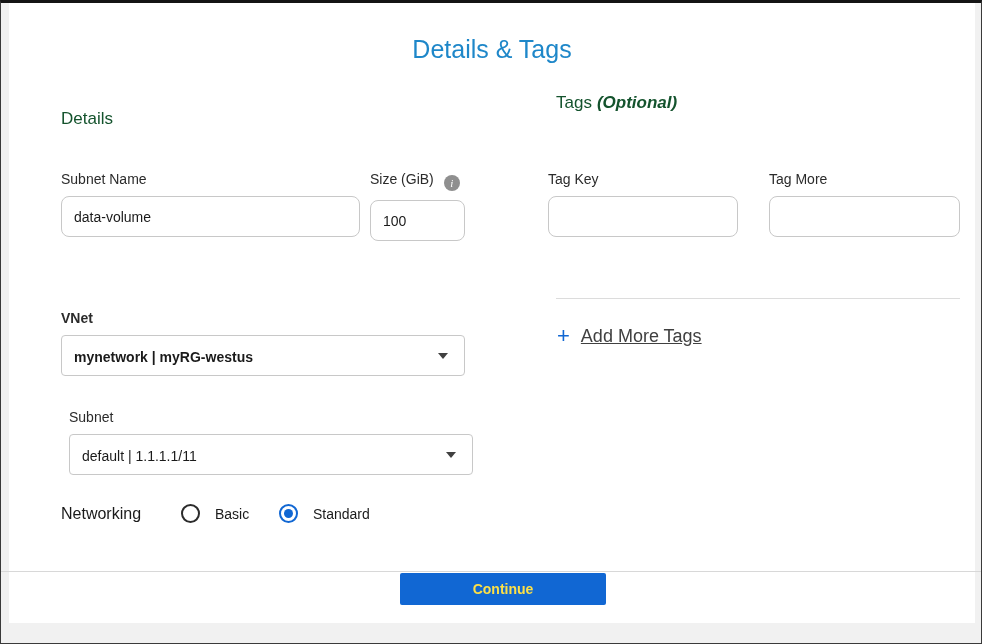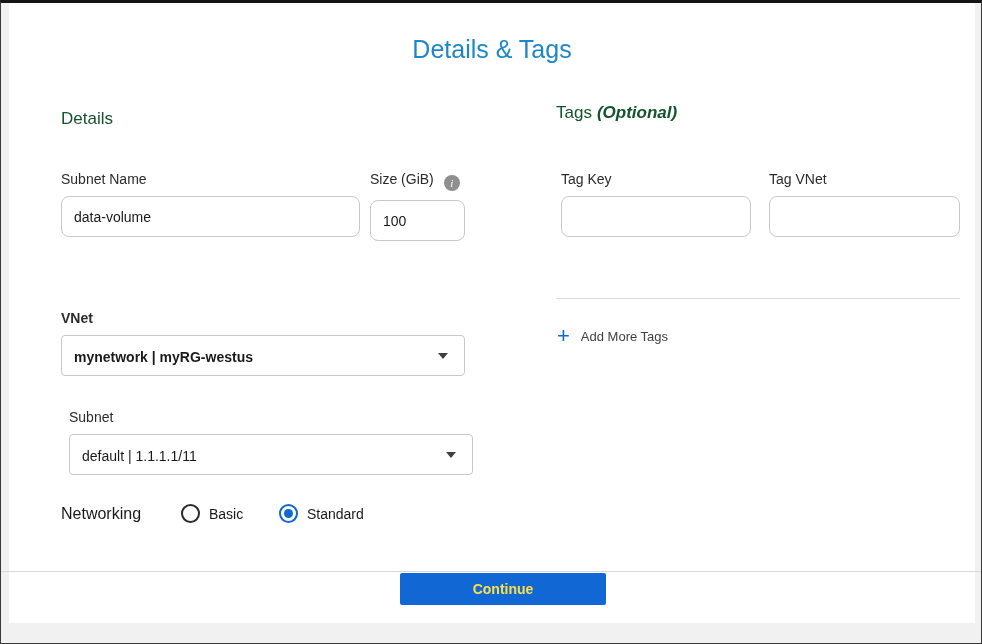--- a/index.html
+++ b/index.html
@@ -134,43 +134,44 @@
     border:none;
     font-family:"Liberation Sans", sans-serif;
   }
   .plus-icon{
     color:var(--accent-blue);
     font-size:22px;
     font-weight:400;
     line-height:22px;
   }
   .add-more-label{
-    font-size:13px;
+    font-size:18px;
     color:#404040;
+    text-decoration:underline;
   }
   .networking-row{
     position:absolute;
     left:52px;
     top:501px;
     width:420px;
     height:24px;
   }
   .networking-label{
     position:absolute;
     left:0;
     top:1px;
     font-size:16px;
     color:#1a1a1a;
   }
   .radio-option{
     position:absolute;
     top:0;
     display:flex;
     align-items:center;
-    gap:9px;
+    gap:15px;
     cursor:pointer;
   }
   .radio-option.basic{left:120px;}
   .radio-option.standard{left:218px;}
   .radio{
     width:19px;
     height:19px;
     border:2px solid #2b2b2b;
     border-radius:50%;
     display:flex;
@@ -258,31 +259,31 @@
         <span class="radio-label">Basic</span>
       </span>
       <span class="radio-option standard">
         <span class="radio selected">
             <span class="radio-dot"></span>
           </span>
         <span class="radio-label">Standard</span>
       </span>
     </div>
 
-    <div class="section-heading" style="left:547px;top:100px;">
+    <div class="section-heading" style="left:547px;top:90px;">
       <span>Tags</span><span class="optional-note">(Optional)</span>
     </div>
 
-    <div class="field" style="left:552px;top:168px;width:190px;">
+    <div class="field" style="left:539px;top:168px;width:190px;">
       <label class="field-label">Tag Key</label>
       <input class="text-input" type="text" value="" style="">
     </div>
 
     <div class="field" style="left:760px;top:168px;width:191px;">
-      <label class="field-label">Tag VNet</label>
+      <label class="field-label">Tag More</label>
       <input class="text-input" type="text" value="" style="">
     </div>
 
     <div class="tags-divider"></div>
 
     <button class="add-more">
       <span class="plus-icon">+</span>
       <span class="add-more-label">Add More Tags</span>
     </button>
 

